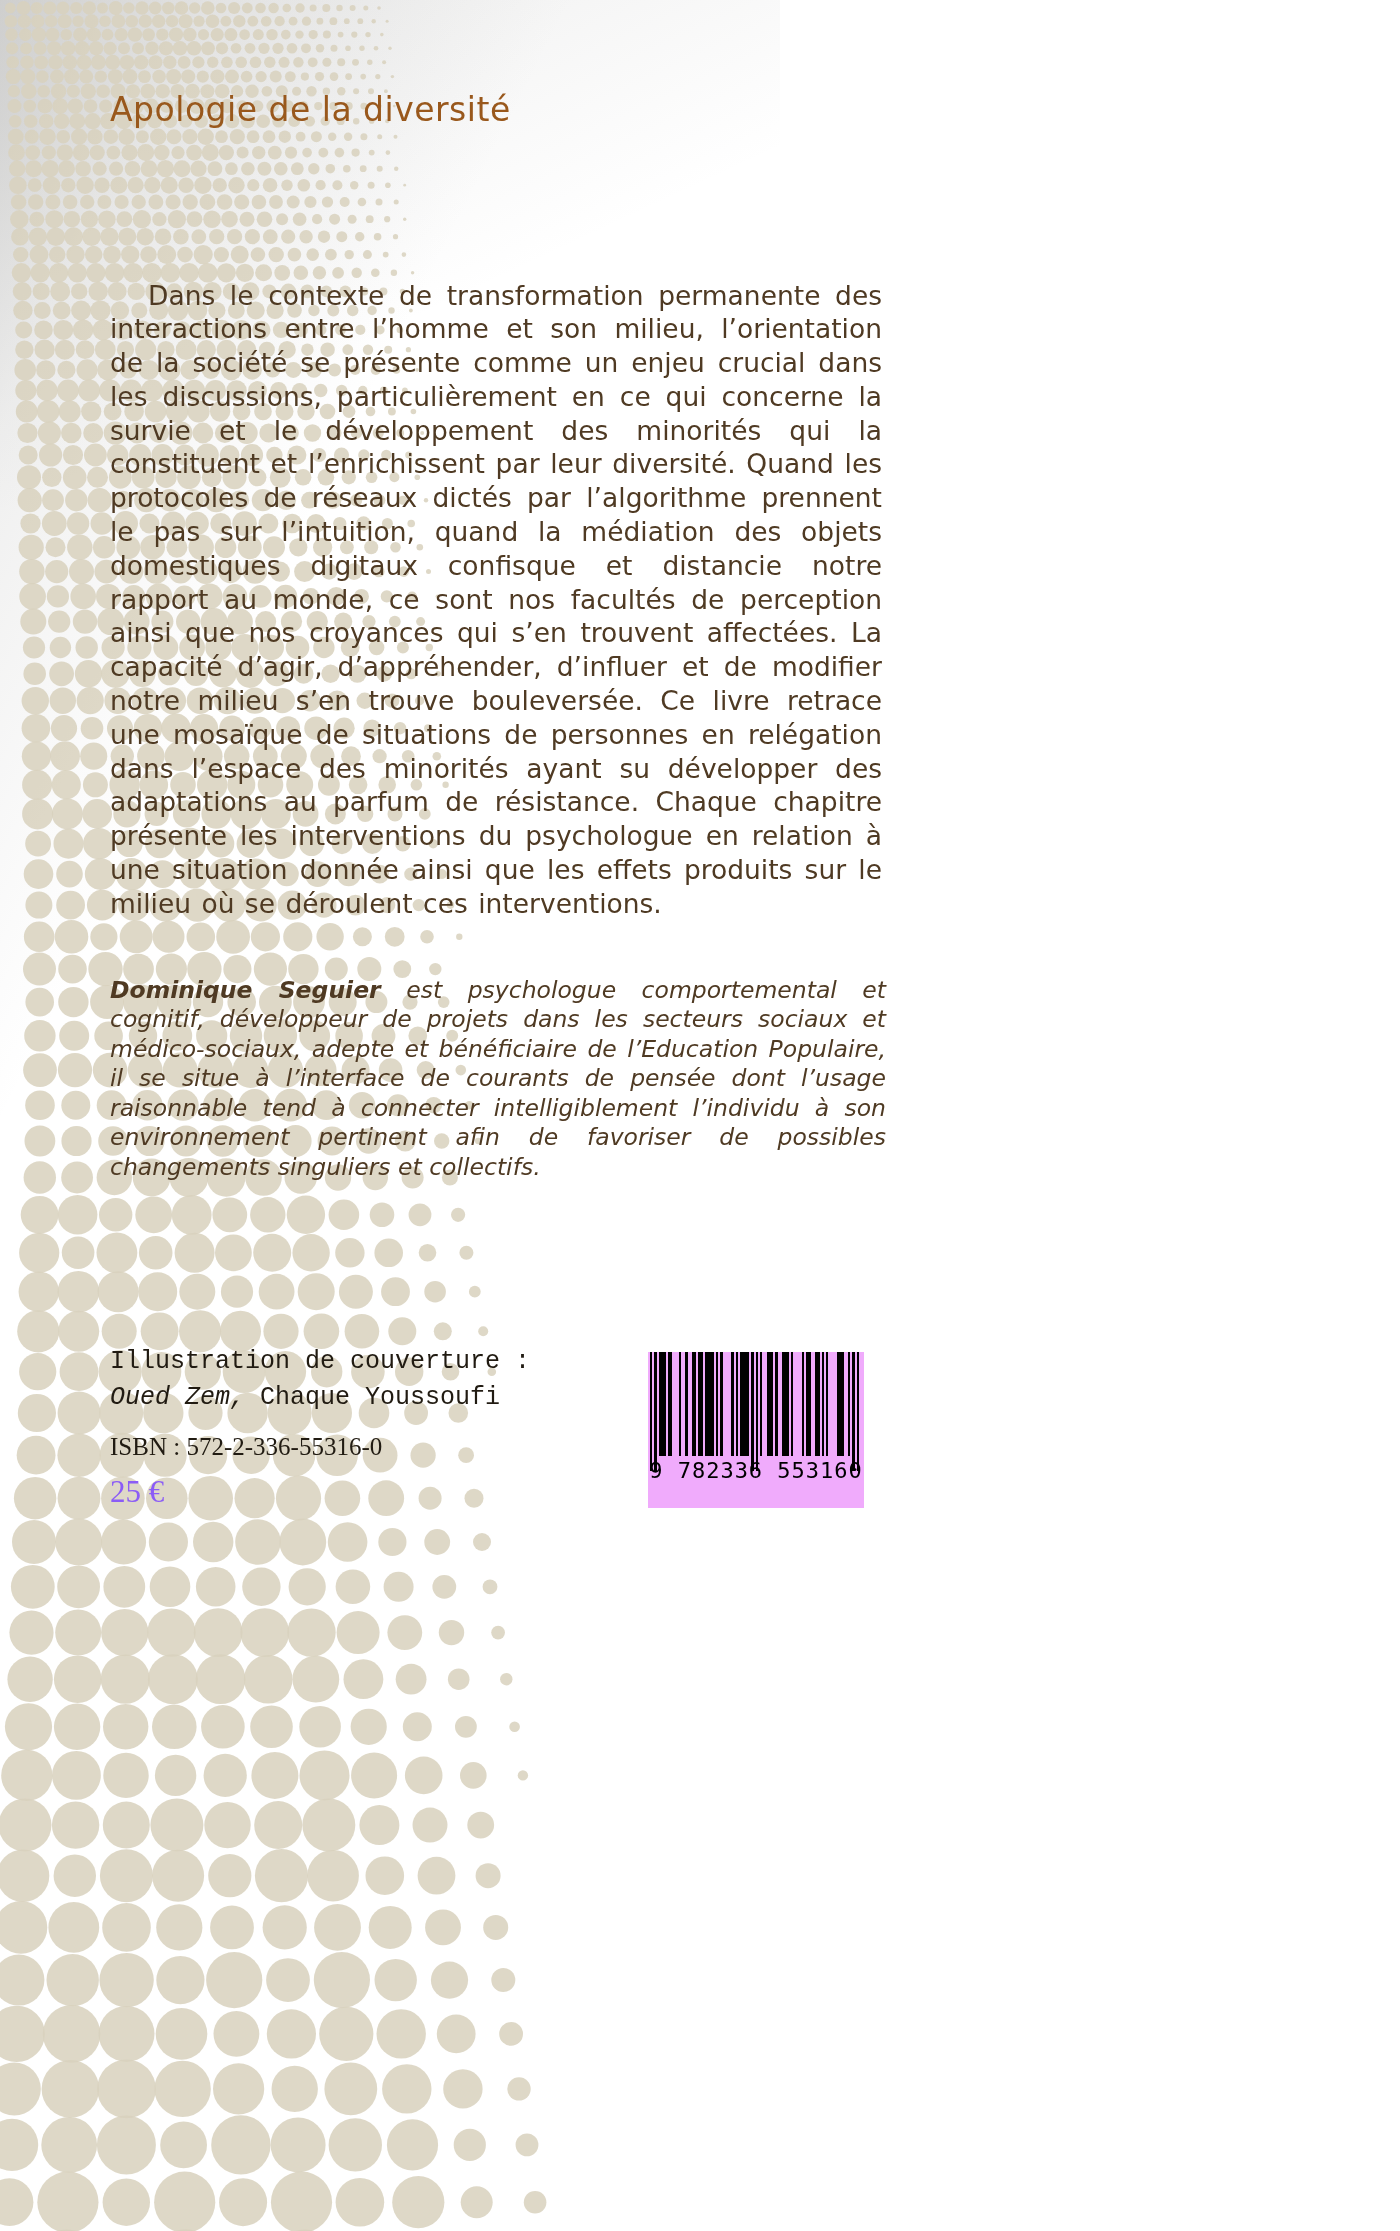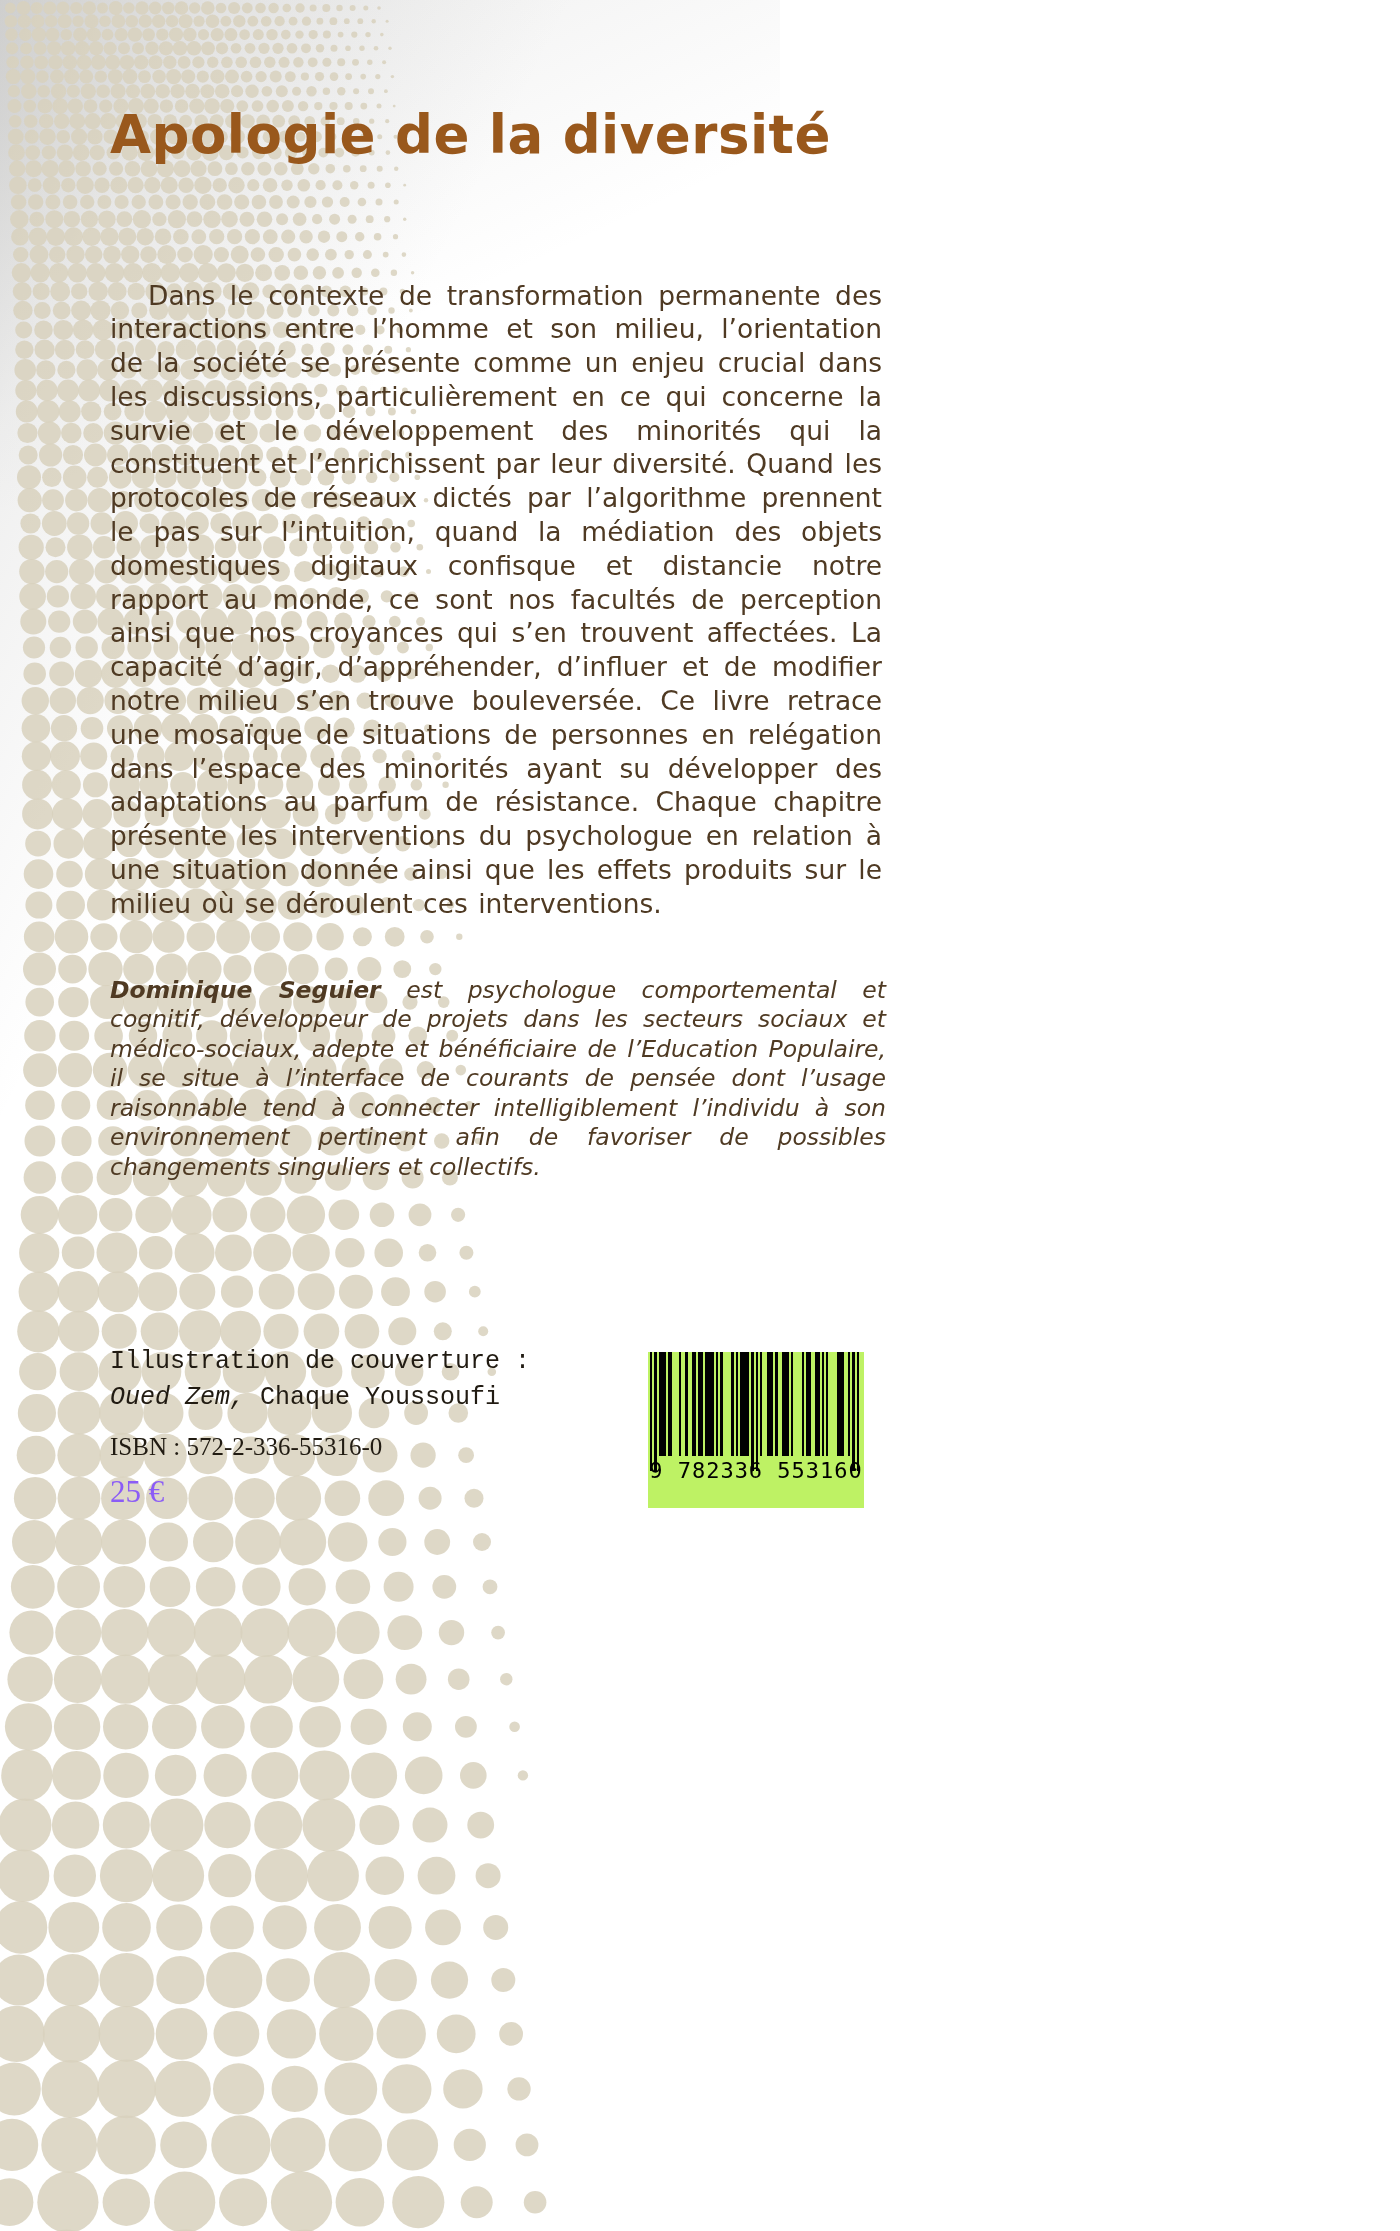--- a/index.html
+++ b/index.html
@@ -5,36 +5,36 @@
   *{box-sizing:border-box}
   html,body{margin:0;padding:0;background:#ffffff}
   .page{position:relative;width:1400px;height:2231px;background:#fff;overflow:hidden;
         font-family:"DejaVu Sans",sans-serif}
   
   .sweep{position:absolute;left:0;top:0;width:780px;height:1150px;pointer-events:none;
     background:
       linear-gradient(117deg, rgba(120,120,118,.28) 0%, rgba(150,150,148,.15) 16%, rgba(255,255,255,0) 42%),
       linear-gradient(155deg, rgba(140,140,138,.13) 8%, rgba(255,255,255,0) 34%);}
   .dots{position:absolute;left:0;top:0;width:1400px;height:2231px;pointer-events:none}
-  .title{position:absolute;left:110px;top:68px;font-size:53px;font-weight:700;
+  .title{position:absolute;left:110px;top:68px;font-size:33px;font-weight:400;
          color:#99581c;letter-spacing:.5px}
   .synopsis{position:absolute;left:110px;top:252px;width:772px;
             font-size:26.5px;line-height:33.8px;color:#4f3a23;
             text-align:justify;text-indent:38px;word-spacing:2px}
   .bio{position:absolute;left:110px;top:952px;width:776px;
        font-size:23.5px;line-height:29.6px;color:#513c25;font-style:italic;text-align:justify}
   .bio strong{font-weight:700}
   .credit{position:absolute;left:110px;top:1344px;font-family:Liberation Mono, monospace;
           font-size:25px;line-height:36px;color:#211b12}
   .credit .work{font-style:italic}
   .isbn{position:absolute;left:110px;top:1433px;font-family:"Liberation Serif",serif;
         font-size:25px;color:#211b12}
   .price{position:absolute;left:110px;top:1474px;font-family:"Liberation Serif",serif;
          font-size:31px;color:#8b5cf6}
-  .barcode{position:absolute;left:648px;top:1352px;width:216px;height:156px;background:#bef264}
+  .barcode{position:absolute;left:648px;top:1352px;width:216px;height:156px;background:#f0abfc}
   .bars{position:absolute;left:2px;top:0;width:210px;height:122px}
   .bar{position:absolute;top:0;width:2.35px;height:104px;background:#010101}
   .bar.guard{height:119px}
   .bcnum{position:absolute;left:0;top:106px;width:216px;text-align:center;
          font-family:"DejaVu Sans Mono",monospace;font-size:22px;color:#000;letter-spacing:1px}
 </style>
 </head>
 <body>
 
 <div class="page">

